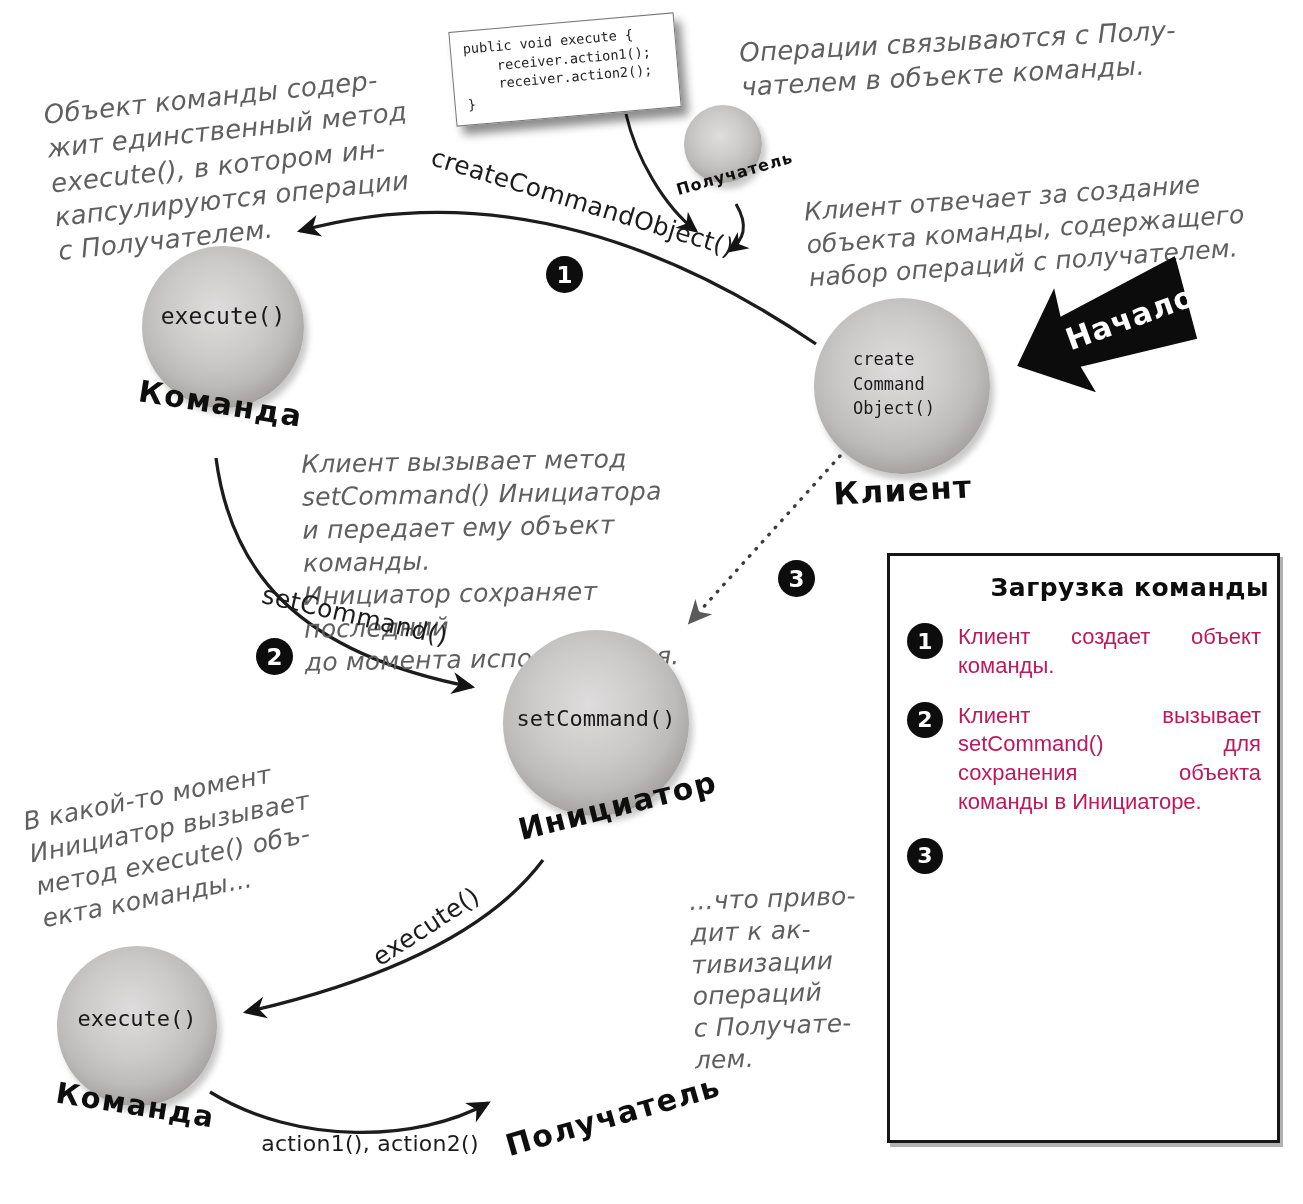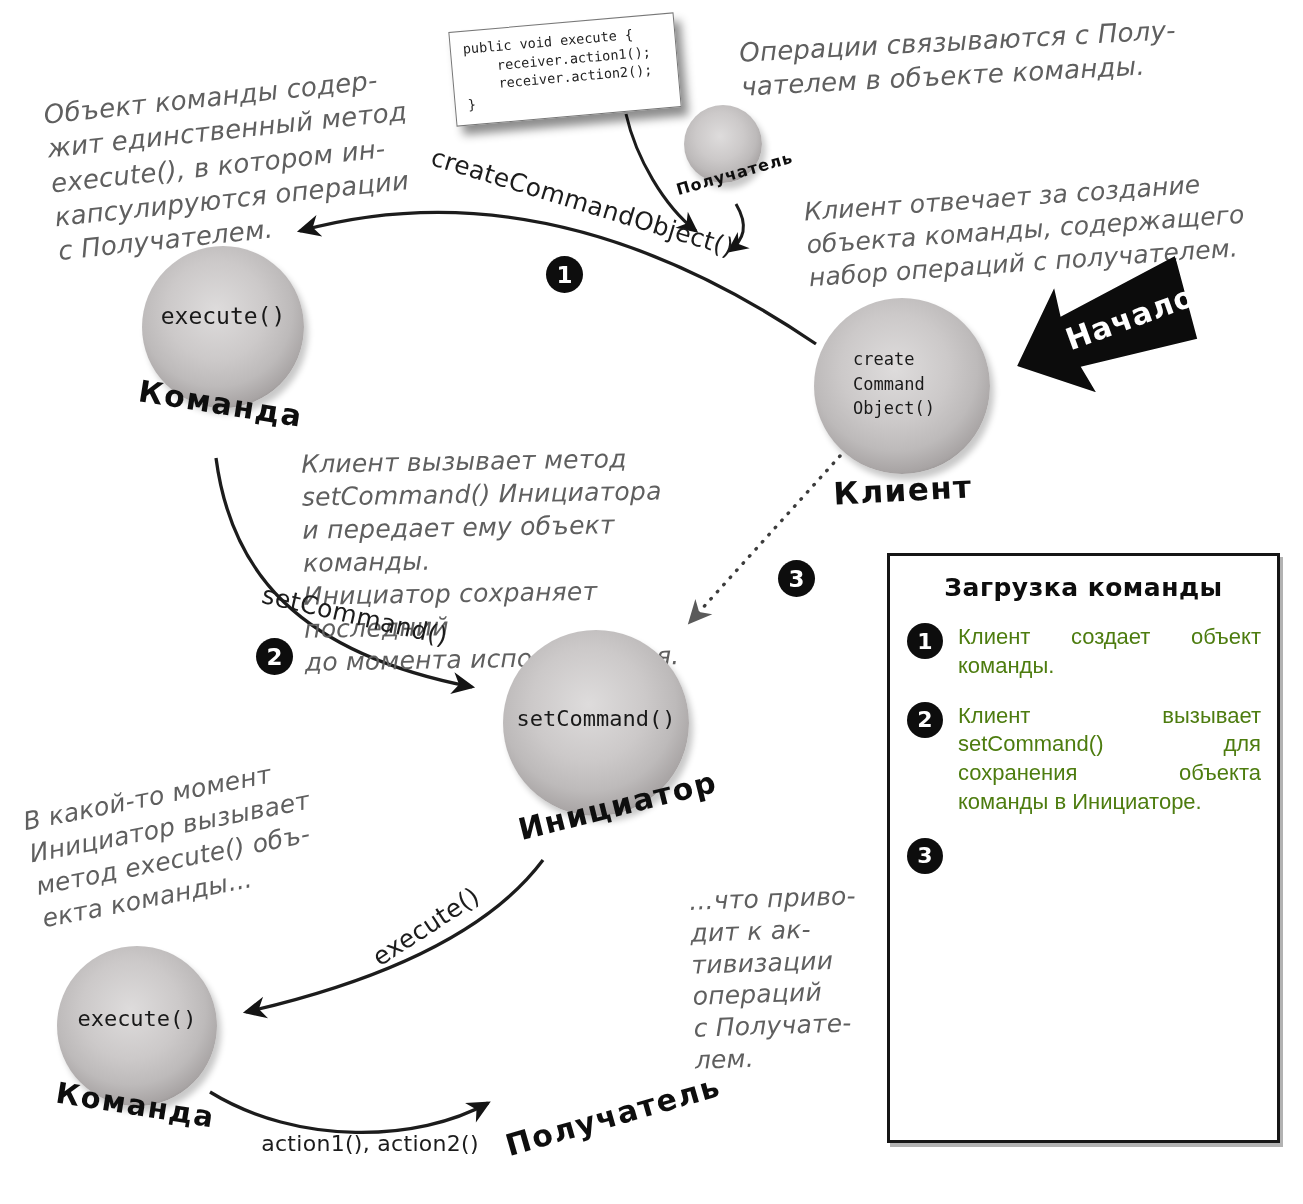--- a/index.html
+++ b/index.html
@@ -43,26 +43,26 @@
   .start-flag { position:absolute; left:1010px; top:274px; width:186px; height:112px; transform:rotate(-20deg); }
   .start-flag .shape { position:absolute; inset:0; background:#0c0c0c;
       clip-path:polygon(0% 54%, 33% 0%, 31% 26%, 100% 10%, 96% 86%, 32% 74%, 35% 100%); }
   .start-flag .txt { position:absolute; left:33%; right:1%; top:8%; bottom:12%;
       display:flex; align-items:center; justify-content:center;
       color:#fff; font-weight:bold; font-size:30px; letter-spacing:1px; }
 
   
   .sidebar { position:absolute; left:887px; top:553px; width:393px; height:590px;
              background:#fff; border:3px solid #161616; box-shadow:3px 4px 0 #b2b2b2; }
-  .sidebar .title { text-align:center; margin:17px 8px 6px; font-weight:bold; font-size:25px; letter-spacing:.5px; color:#0d0d0d; }
+  .sidebar .title { text-align:right; margin:17px 8px 6px; font-weight:bold; font-size:25px; letter-spacing:.5px; color:#0d0d0d; }
   .sb-item { display:flex; gap:15px; margin:21px 16px 0 17px; }
   .sb-badge { flex:0 0 auto; width:36px; height:36px; border-radius:50%; background:#0d0d0d; color:#fff;
               font-weight:bold; font-size:22px; display:flex; align-items:center; justify-content:center; }
   .sb-text { font-family:"Liberation Sans",sans-serif; font-size:22px; line-height:1.31;
-             color:#4d7c0f; text-align:justify; flex:1 1 auto; }
+             color:#be185d; text-align:justify; flex:1 1 auto; }
 </style>
 </head>
 <body>
 
 <div class="canvas">
 
   <svg class="arrow-layer" viewBox="0 0 1303 1204">
     <defs>
       <marker id="ah" viewBox="0 0 10 10" refX="8.2" refY="5" markerWidth="8" markerHeight="8" orient="auto">
         <path d="M0.6,0.8 L9.4,5 L0.6,9.2 L3.2,5 Z" fill="#141414"></path>

